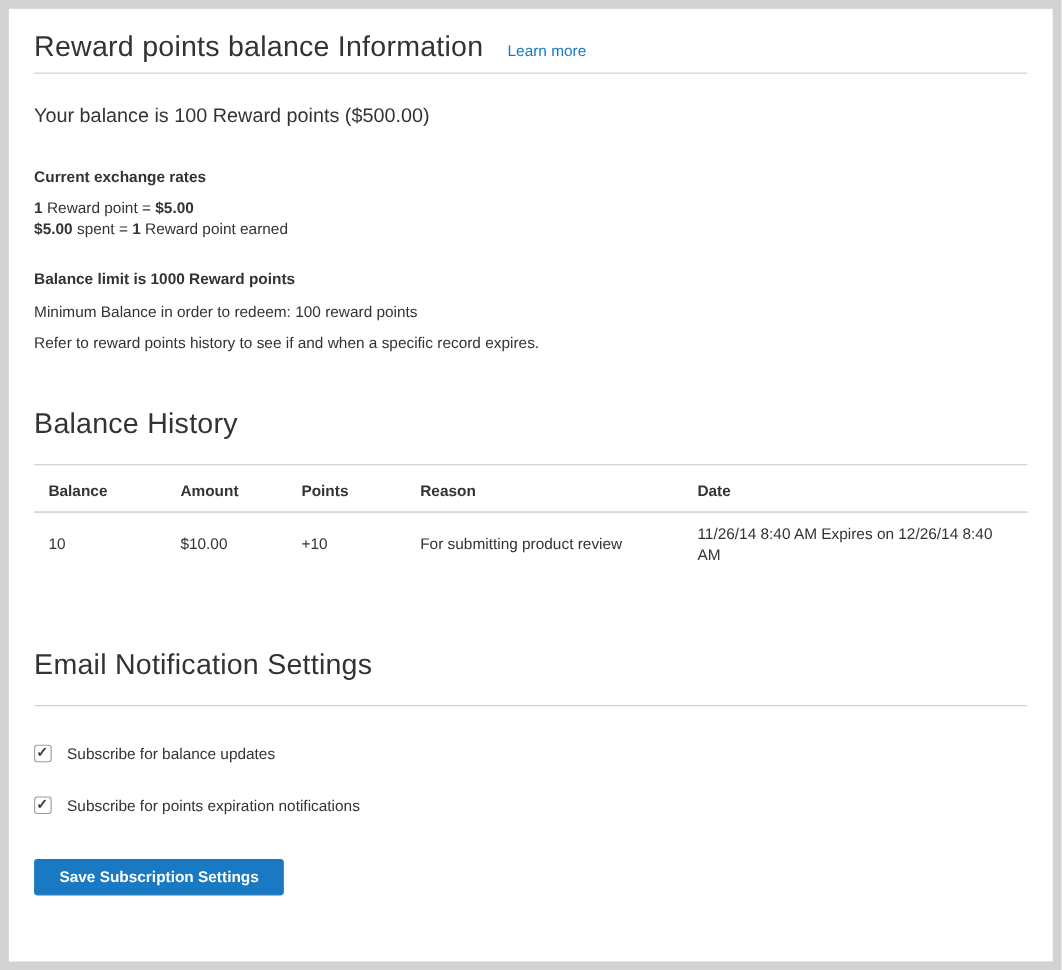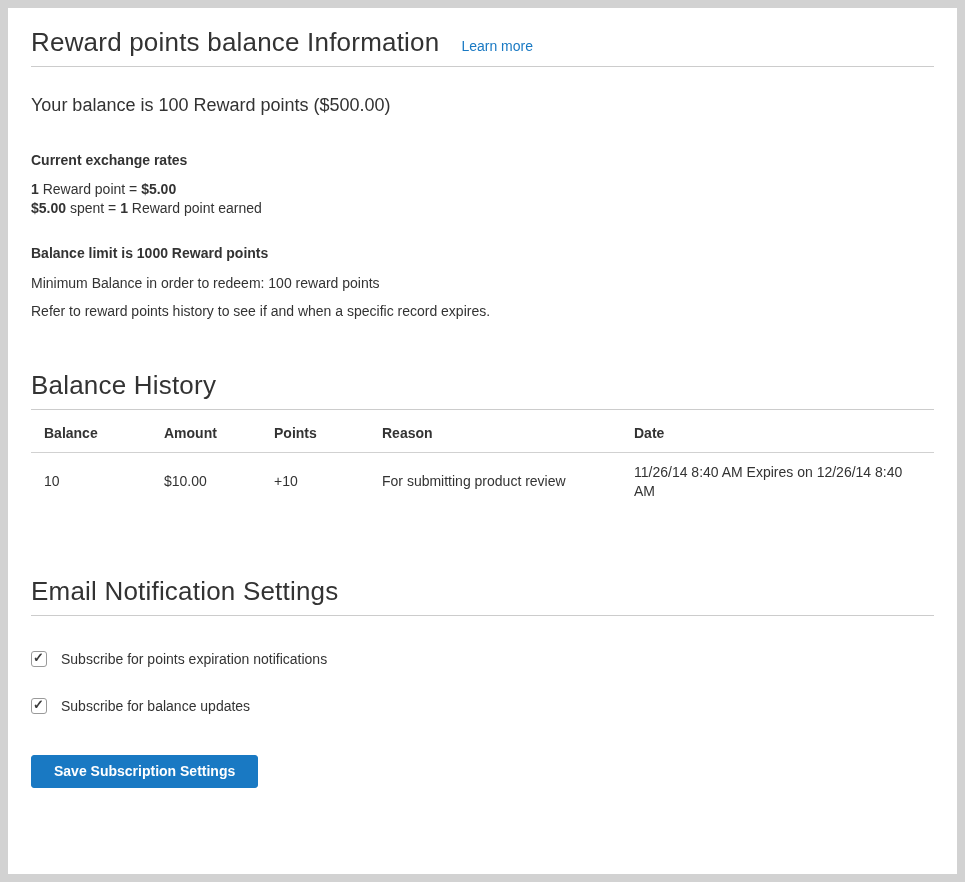--- a/index.html
+++ b/index.html
@@ -71,21 +71,21 @@
     line-height: 19px;
   }
   .bold-line.expiry { margin-top: 28px; }
   .plain-line.note { margin-top: 9px; }
   
   .section-heading {
     font-size: 26px;
     font-weight: 300;
     line-height: 1.12;
     margin: 0;
-    padding-bottom: 9px;
+    padding-bottom: 22px;
     border-bottom: 1px solid #cccccc;
     letter-spacing: 0.2px;
   }
   .section-heading.history { margin-top: 50px; }
   .section-heading.email { margin-top: 66px; }
   
   table.history-table {
     width: 100%;
     border-collapse: collapse;
     font-size: 14px;
@@ -196,24 +196,24 @@
         <td>+10</td>
         <td>For submitting product review</td>
         <td>11/26/14 8:40 AM Expires on 12/26/14 8:40 AM</td>
       </tr>
     </tbody>
   </table>
 
   <h2 class="section-heading email">Email Notification Settings</h2>
 
   <div class="checkbox-row">
+    <input type="checkbox" id="cb-balance" checked="true" style="">
+    <label for="cb-balance">Subscribe for balance updates</label>
+  </div>
+
+  <div class="checkbox-row">
     <input type="checkbox" id="cb-expiration" checked="true" style="">
     <label for="cb-expiration">Subscribe for points expiration notifications</label>
   </div>
 
-  <div class="checkbox-row">
-    <input type="checkbox" id="cb-balance" checked="true" style="">
-    <label for="cb-balance">Subscribe for balance updates</label>
-  </div>
-
   <button class="save-button">Save Subscription Settings</button>
 
 </div>
 
 </body></html>

